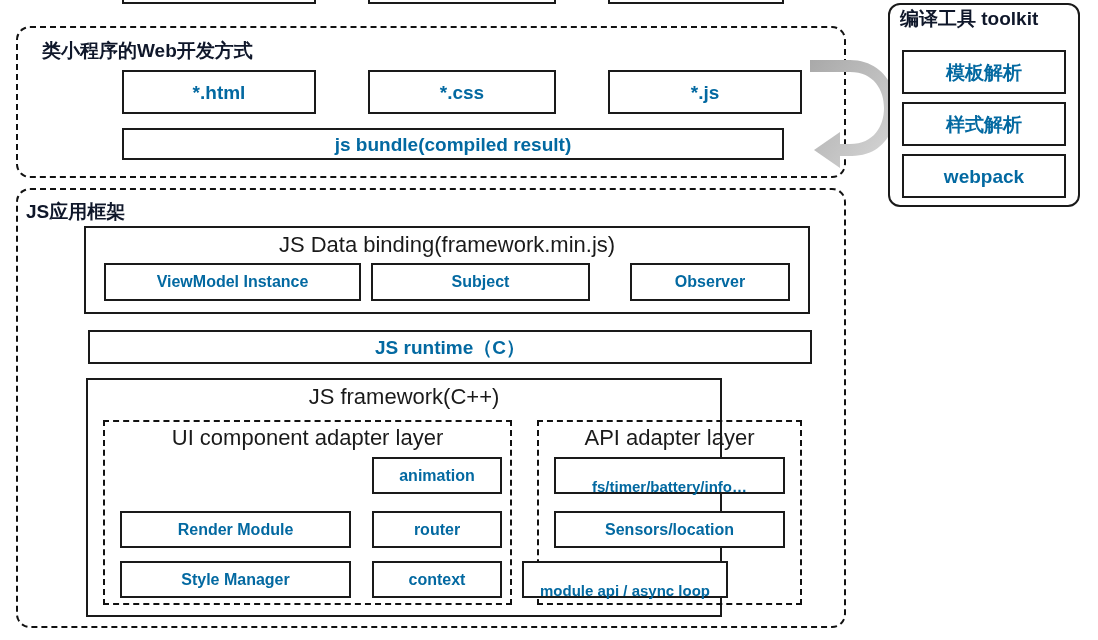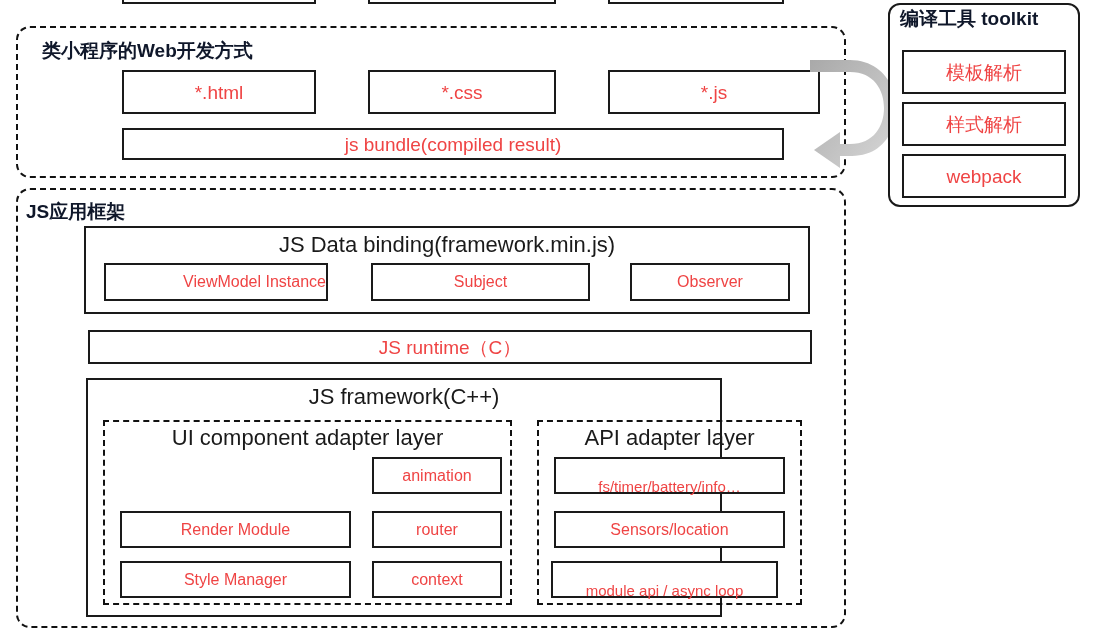--- a/index.html
+++ b/index.html
@@ -56,23 +56,24 @@
   .group-title {
     font-weight: bold;
     font-size: 19px;
     color: #0f172a;
     letter-spacing: 0px;
     white-space: nowrap;
     text-align: right;
   }
   .box-text {
     font-size: 19px;
-    color: #ef4444;
+    color: #0369a1;
     white-space: nowrap;
     line-height: 1;
+    font-weight: bold;
   }
   .box-text.sm { font-size: 16px; }
   .box-text.xs { font-size: 15px; margin-top: 22px; }
   .section-caption {
     font-size: 22px;
     color: #1a1a1a;
     text-align: center;
     white-space: nowrap;
     line-height: 1;
   }
@@ -99,21 +100,21 @@
   <div class="abs dashed-group" style="left:16px; top:26px; width:830px; height:152px;"></div>
 
   <div class="abs group-title" style="left:42px; top:38px;">类小程序的Web开发方式</div>
 
   <div class="abs solid-box" style="left:122px; top:70px; width:194px; height:44px;">
     <span class="box-text">*.html</span>
   </div>
   <div class="abs solid-box" style="left:368px; top:70px; width:188px; height:44px;">
     <span class="box-text">*.css</span>
   </div>
-  <div class="abs solid-box" style="left:608px; top:70px; width:212px; height:44px;">
+  <div class="abs solid-box" style="left:608px; top:70px; width:194px; height:44px;">
     <span class="box-text">*.js</span>
   </div>
 
   <div class="abs solid-box" style="left:122px; top:128px; width:662px; height:32px;">
     <span class="box-text">js bundle(compiled result)</span>
   </div>
 
   <div class="abs arrow-wrap" style="left:808px; top:52px; width:84px; height:116px;">
     <svg width="84" height="116" viewBox="0 0 84 116" xmlns="http://www.w3.org/2000/svg">
       <defs>
@@ -142,21 +143,21 @@
   </div>
 
   <div class="abs dashed-group" style="left:16px; top:188px; width:830px; height:440px;"></div>
 
   <div class="abs group-title" style="left:26px; top:199px;">JS应用框架</div>
 
   <div class="abs solid-box top-label" style="left:84px; top:226px; width:726px; height:88px; padding-top:6px;">
     <span class="section-caption">JS Data binding(framework.min.js)</span>
   </div>
 
-  <div class="abs solid-box" style="left:104px; top:263px; width:224px; height:38px;justify-content:flex-end;">
+  <div class="abs solid-box" style="left:104px; top:263px; width:257px; height:38px;">
     <span class="box-text sm">ViewModel Instance</span>
   </div>
   <div class="abs solid-box" style="left:371px; top:263px; width:219px; height:38px;">
     <span class="box-text sm">Subject</span>
   </div>
   <div class="abs solid-box" style="left:630px; top:263px; width:160px; height:38px;">
     <span class="box-text sm">Observer</span>
   </div>
 
   <div class="abs solid-box" style="left:88px; top:330px; width:724px; height:34px;">
@@ -189,17 +190,17 @@
 
   <div class="abs dashdot-group" style="left:537px; top:420px; width:265px; height:185px;"></div>
   <div class="abs section-caption" style="left:537px; top:427px; width:265px;">API adapter layer</div>
 
   <div class="abs solid-box" style="left:554px; top:457px; width:231px; height:37px;">
     <span class="box-text xs">fs/timer/battery/info…</span>
   </div>
   <div class="abs solid-box" style="left:554px; top:511px; width:231px; height:37px;">
     <span class="box-text sm">Sensors/location</span>
   </div>
-  <div class="abs solid-box" style="left:551px; top:561px; width:227px; height:37px;">
+  <div class="abs solid-box" style="left:522px; top:561px; width:206px; height:37px;">
     <span class="box-text xs">module api / async loop</span>
   </div>
 
 </div>
 
 </body></html>

